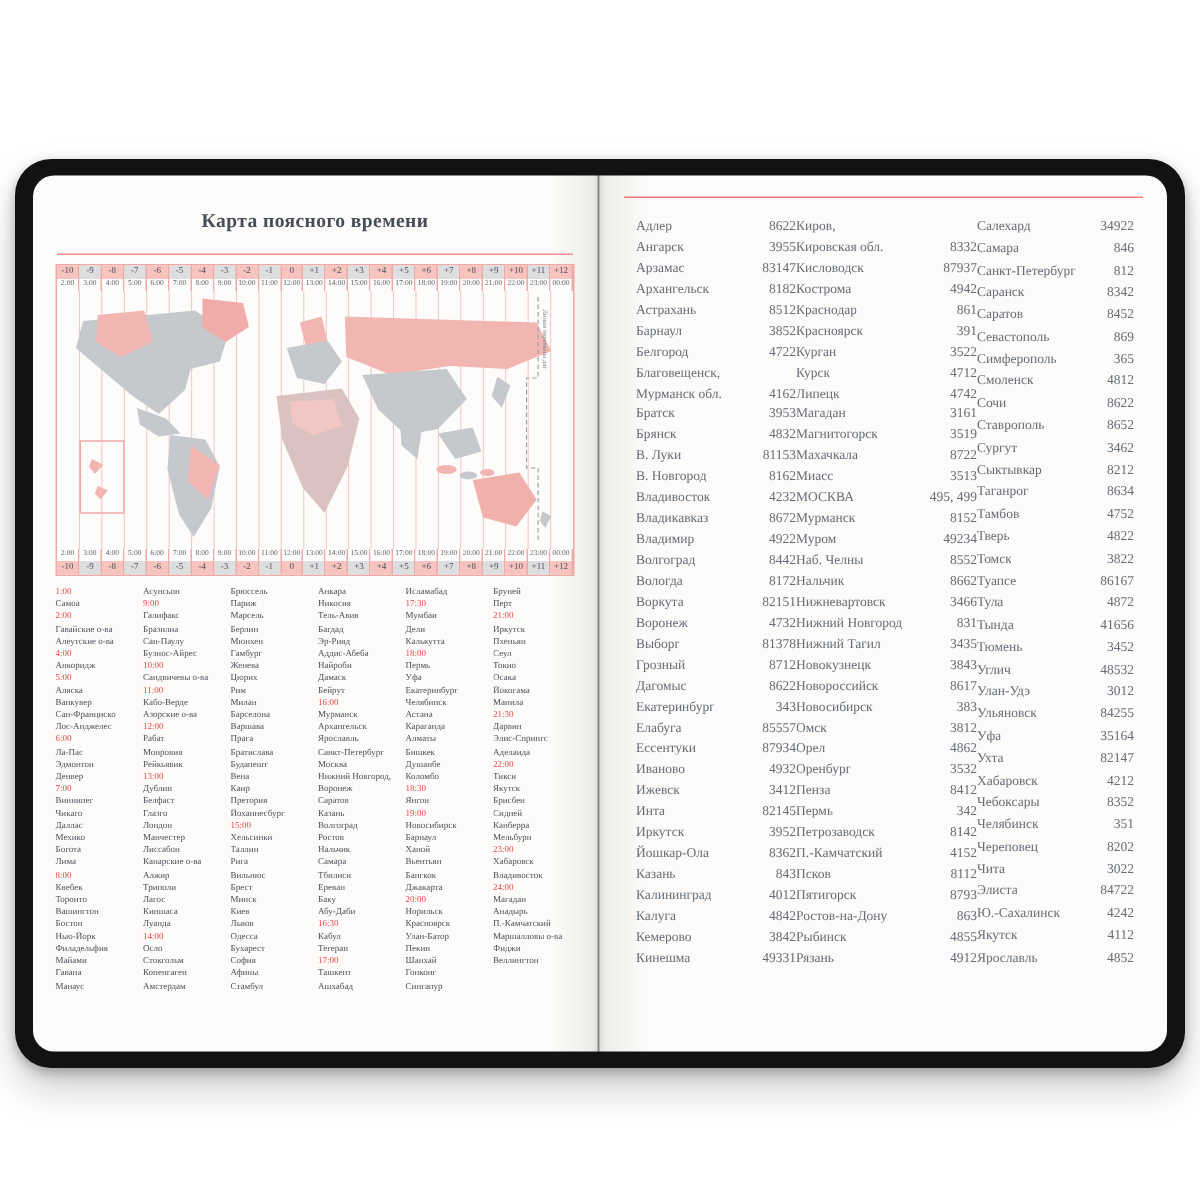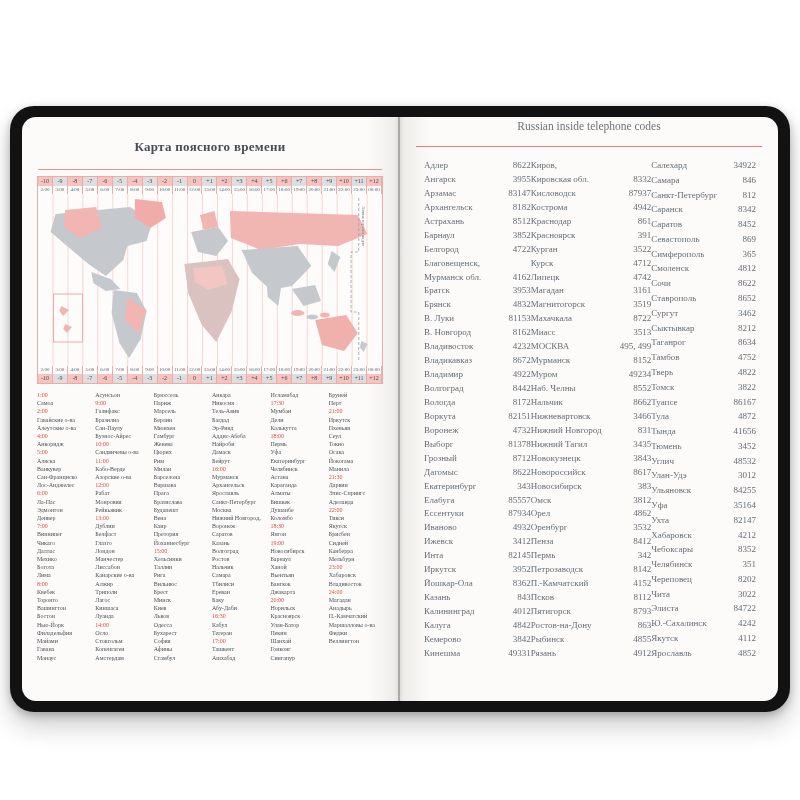--- a/index.html
+++ b/index.html
@@ -438,21 +438,20 @@
               <div class="city-line">Маршалловы о-ва</div>
               <div class="city-line">Фиджи</div>
               <div class="city-line">Веллингтон</div>
             </div>
           </div>
       </div>
 
       <div class="gutter"></div>
 
       <div class="page page-right">
-        <h2 class="psub">Russian inside telephone codes</h2>
         <hr class="rule rule-red">
         <div class="codes-grid" id="codesGrid">
             <div class="codes-col c1">
               <div class="code-row">
                 <span class="code-city">Адлер</span>
                 <span class="code-num">8622</span>
               </div>
               <div class="code-row">
                 <span class="code-city">Ангарск</span>
                 <span class="code-num">3955</span>

